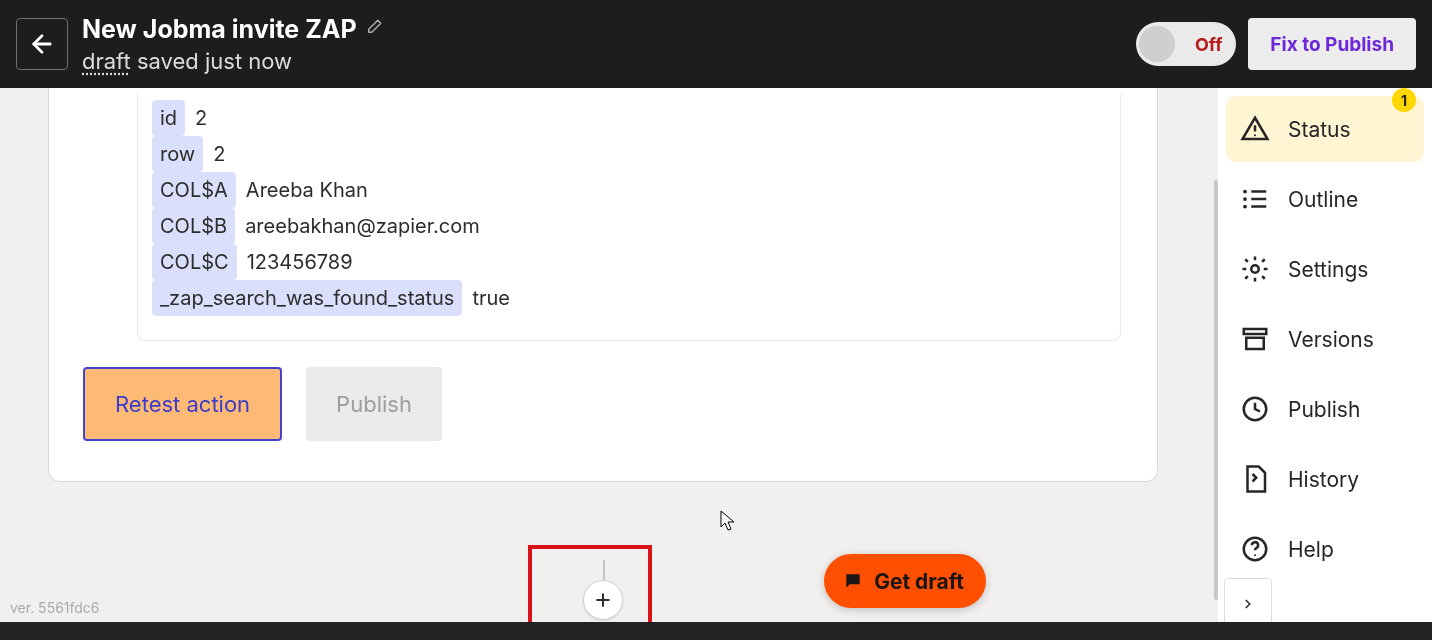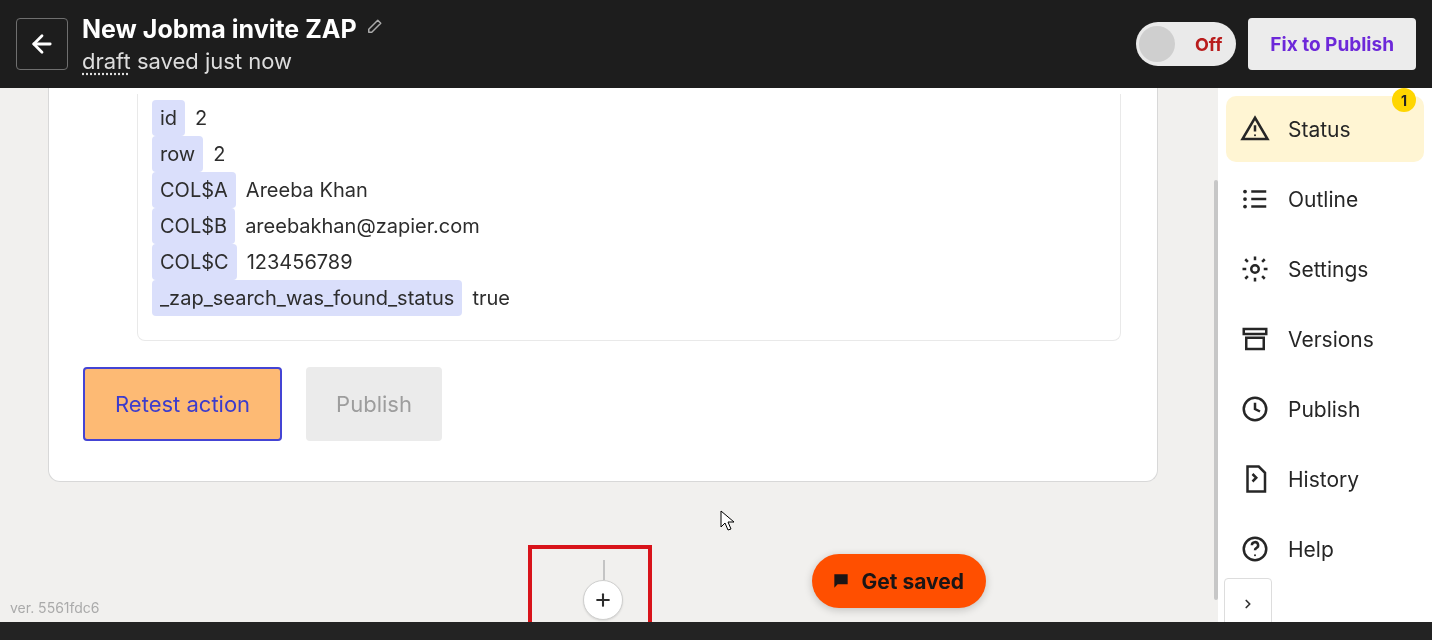--- a/index.html
+++ b/index.html
@@ -144,21 +144,21 @@
     <div class="cursor">
       <svg width="18" height="22" viewBox="0 0 18 22">
           <path d="M1 1 L1 17 L5 13 L8 20 L11 19 L8 12 L14 12 Z" fill="#fff" stroke="#000" stroke-width="1"></path>
         </svg>
     </div>
 
     <div class="get-help">
       <svg width="22" height="20" viewBox="0 0 24 24">
           <path d="M4 4h16v12H8l-4 4V4z"></path>
         </svg>
-      <span>Get saved</span>
+      <span>Get draft</span>
     </div>
 
     <div class="ver">ver. 5561fdc6</div>
   </div>
 
   <div class="vscroll">
     <div class="track"></div>
       <div class="thumb"></div>
   </div>
 

